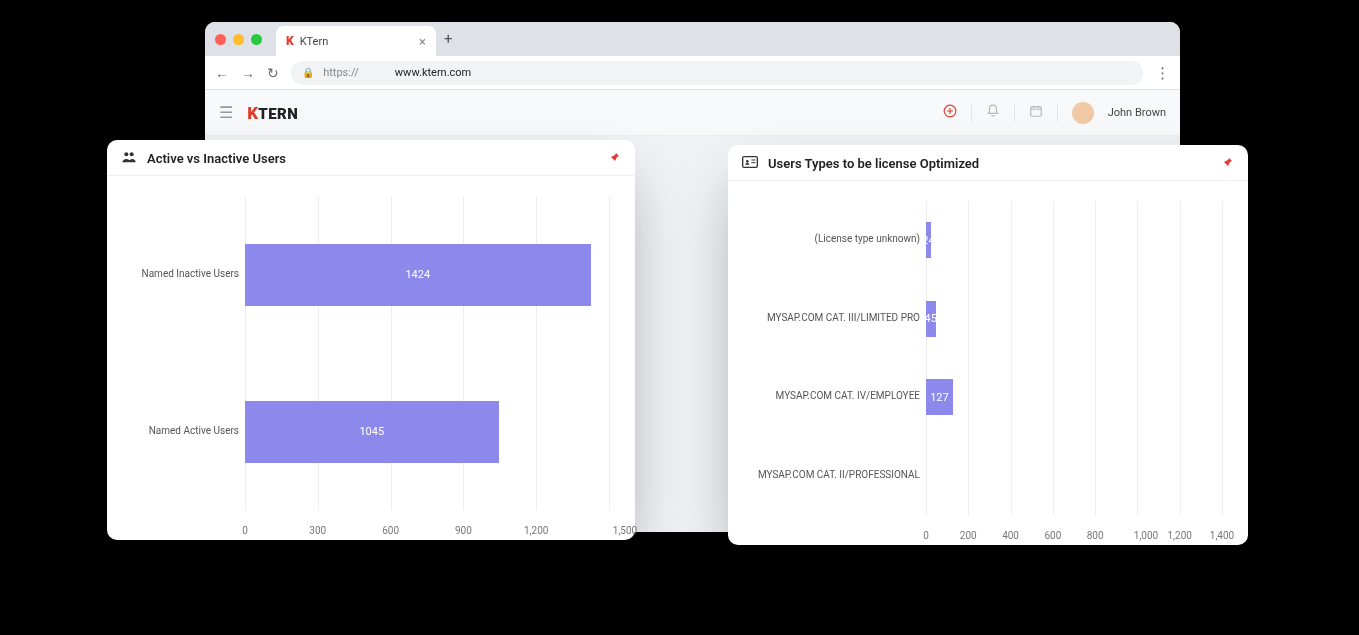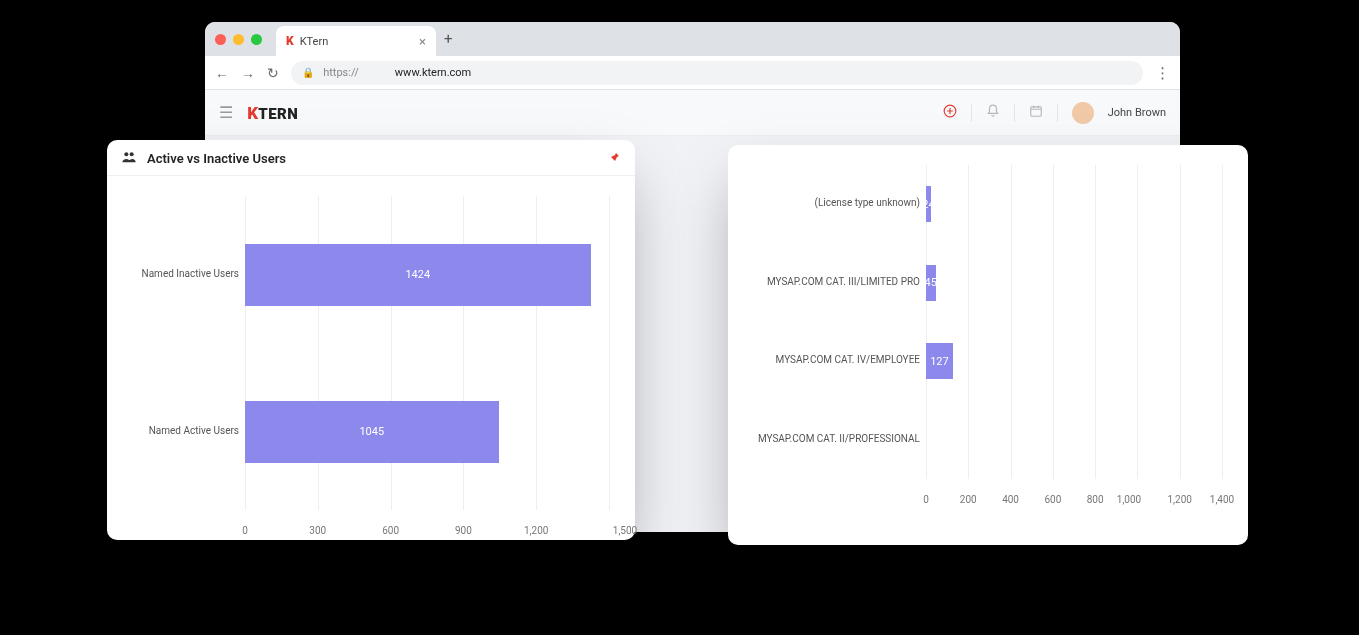--- a/index.html
+++ b/index.html
@@ -262,34 +262,50 @@
           <div class="x-tick" style="left: 500px; text-align: center;">1,500</div>
           <div class="cat-label" style="right: 378px; width: 114px; top: 71.5px;">Named Inactive Users</div>
           <div class="bar" style="left: 120px; top: 47.5px; width: 345.557px; height: 62px;">1424</div>
           <div class="cat-label" style="right: 378px; width: 114px; top: 228.5px;">Named Active Users</div>
           <div class="bar" style="left: 120px; top: 204.5px; width: 253.587px; height: 62px;">1045</div>
         </div>
     </div>
   </div>
 
   <div class="panel right">
+    <div class="panel-hdr">
+      <span class="ico">
+        <svg width="16" height="14" viewBox="0 0 24 18" fill="#333">
+            <rect x="1" y="1" width="22" height="16" rx="2" fill="none" stroke="#333" stroke-width="2"></rect>
+            <circle cx="8" cy="8" r="2"></circle>
+            <path d="M5 13c0-2 1.5-3 3-3s3 1 3 3z"></path>
+            <path d="M14 6h6M14 10h6" stroke="#333" stroke-width="1.5"></path>
+          </svg>
+      </span>
+      <span class="title">Users Types to be license Optimized</span>
+      <span class="pin">
+        <svg width="12" height="12" viewBox="0 0 24 24" fill="#e33b2e">
+            <path d="M14 4l6 6-4 2-4 8-4-4-6 6 6-6-4-4 8-4z"></path>
+          </svg>
+      </span>
+    </div>
     <div class="chart-area">
       <div id="chart-right" class="plot-chart" style="position: relative; width: 484px; height: 340px;">
           <div class="grid-line" style="left: 180px; height: 314px;"></div>
           <div class="x-tick" style="left: 180px;">0</div>
           <div class="grid-line" style="left: 222.286px; height: 314px;"></div>
           <div class="x-tick" style="left: 222.286px;">200</div>
           <div class="grid-line" style="left: 264.571px; height: 314px;"></div>
           <div class="x-tick" style="left: 264.571px;">400</div>
           <div class="grid-line" style="left: 306.857px; height: 314px;"></div>
           <div class="x-tick" style="left: 306.857px;">600</div>
           <div class="grid-line" style="left: 349.143px; height: 314px;"></div>
           <div class="x-tick" style="left: 349.143px;">800</div>
           <div class="grid-line" style="left: 391.429px; height: 314px;"></div>
-          <div class="x-tick" style="left: 383px; text-align: center;">1,000</div>
+          <div class="x-tick" style="left: 400px; text-align: center;">1,000</div>
           <div class="grid-line" style="left: 433.714px; height: 314px;"></div>
           <div class="x-tick" style="left: 433.714px;">1,200</div>
           <div class="grid-line" style="left: 476px; height: 314px;"></div>
           <div class="x-tick" style="left: 476px;">1,400</div>
           <div class="cat-label" style="right: 310px; width: 174px; top: 32.25px;">(License type unknown)</div>
           <div class="bar" style="left: 180px; top: 21.25px; width: 5.07429px; height: 36px;">24</div>
           <div class="cat-label" style="right: 310px; width: 174px; top: 110.75px;">MYSAP.COM CAT. III/LIMITED PRO</div>
           <div class="bar" style="left: 180px; top: 99.75px; width: 9.51429px; height: 36px;">45</div>
           <div class="cat-label" style="right: 310px; width: 174px; top: 189.25px;">MYSAP.COM CAT. IV/EMPLOYEE</div>
           <div class="bar" style="left: 180px; top: 178.25px; width: 26.8514px; height: 36px;">127</div>

